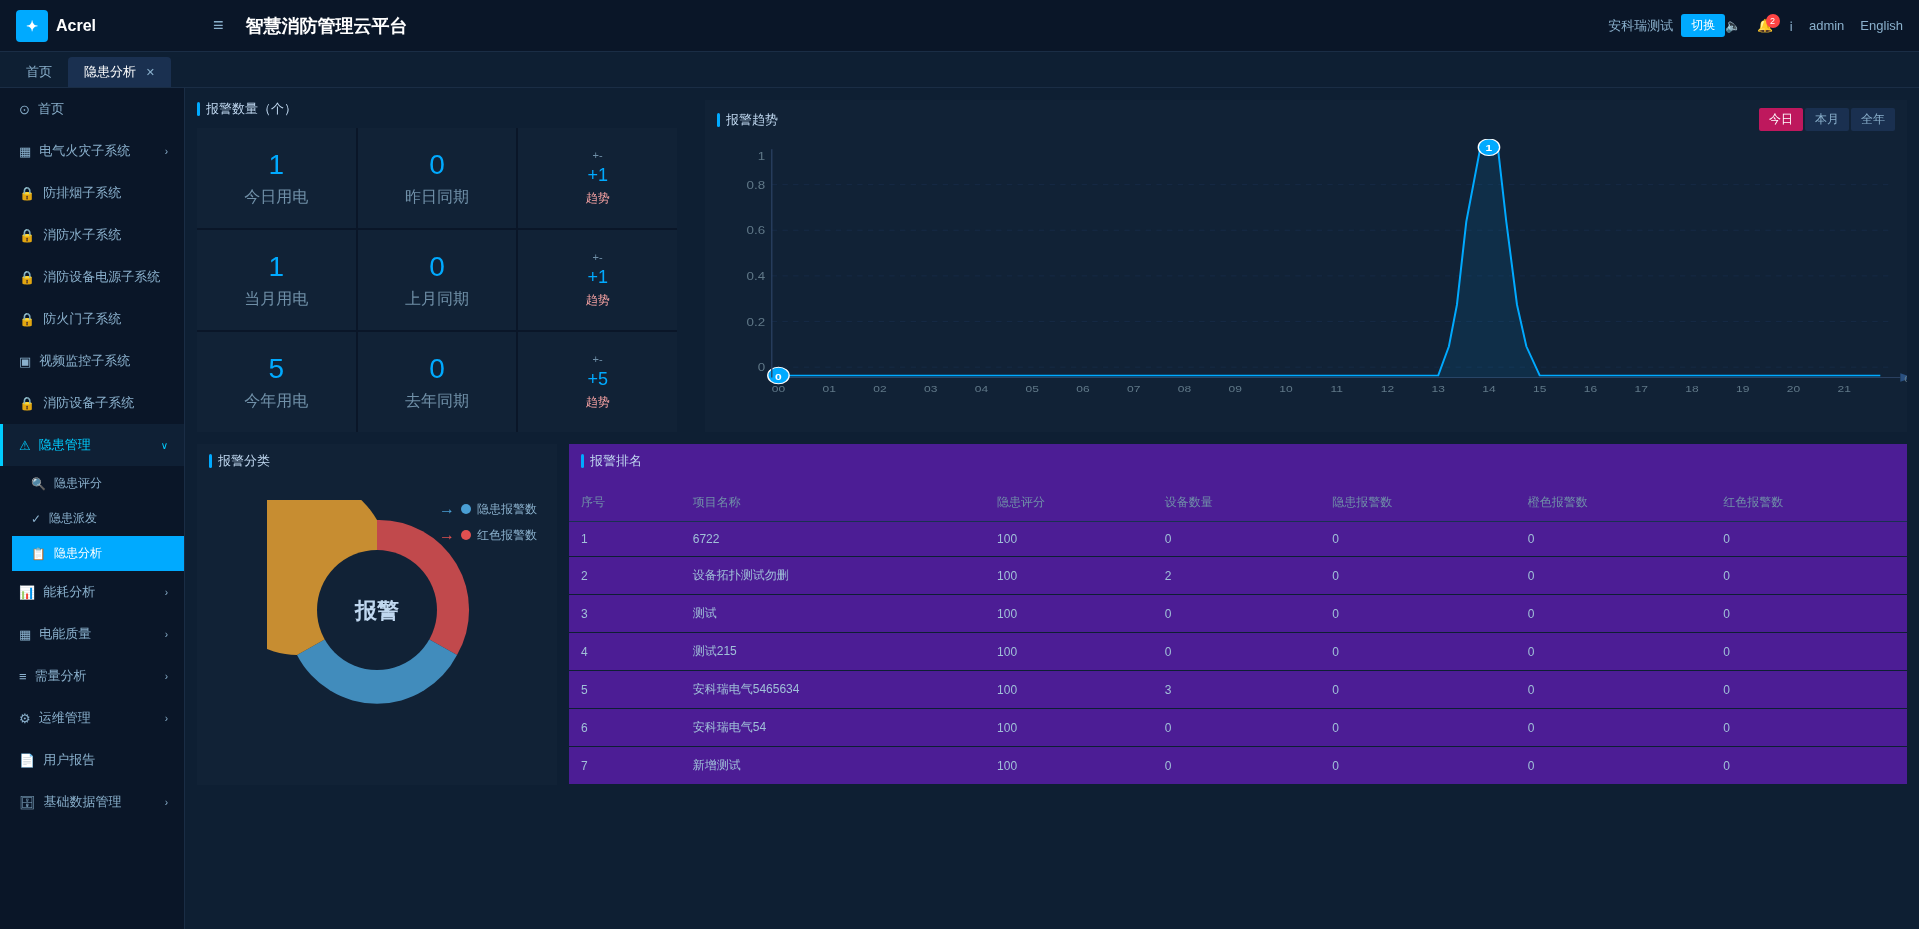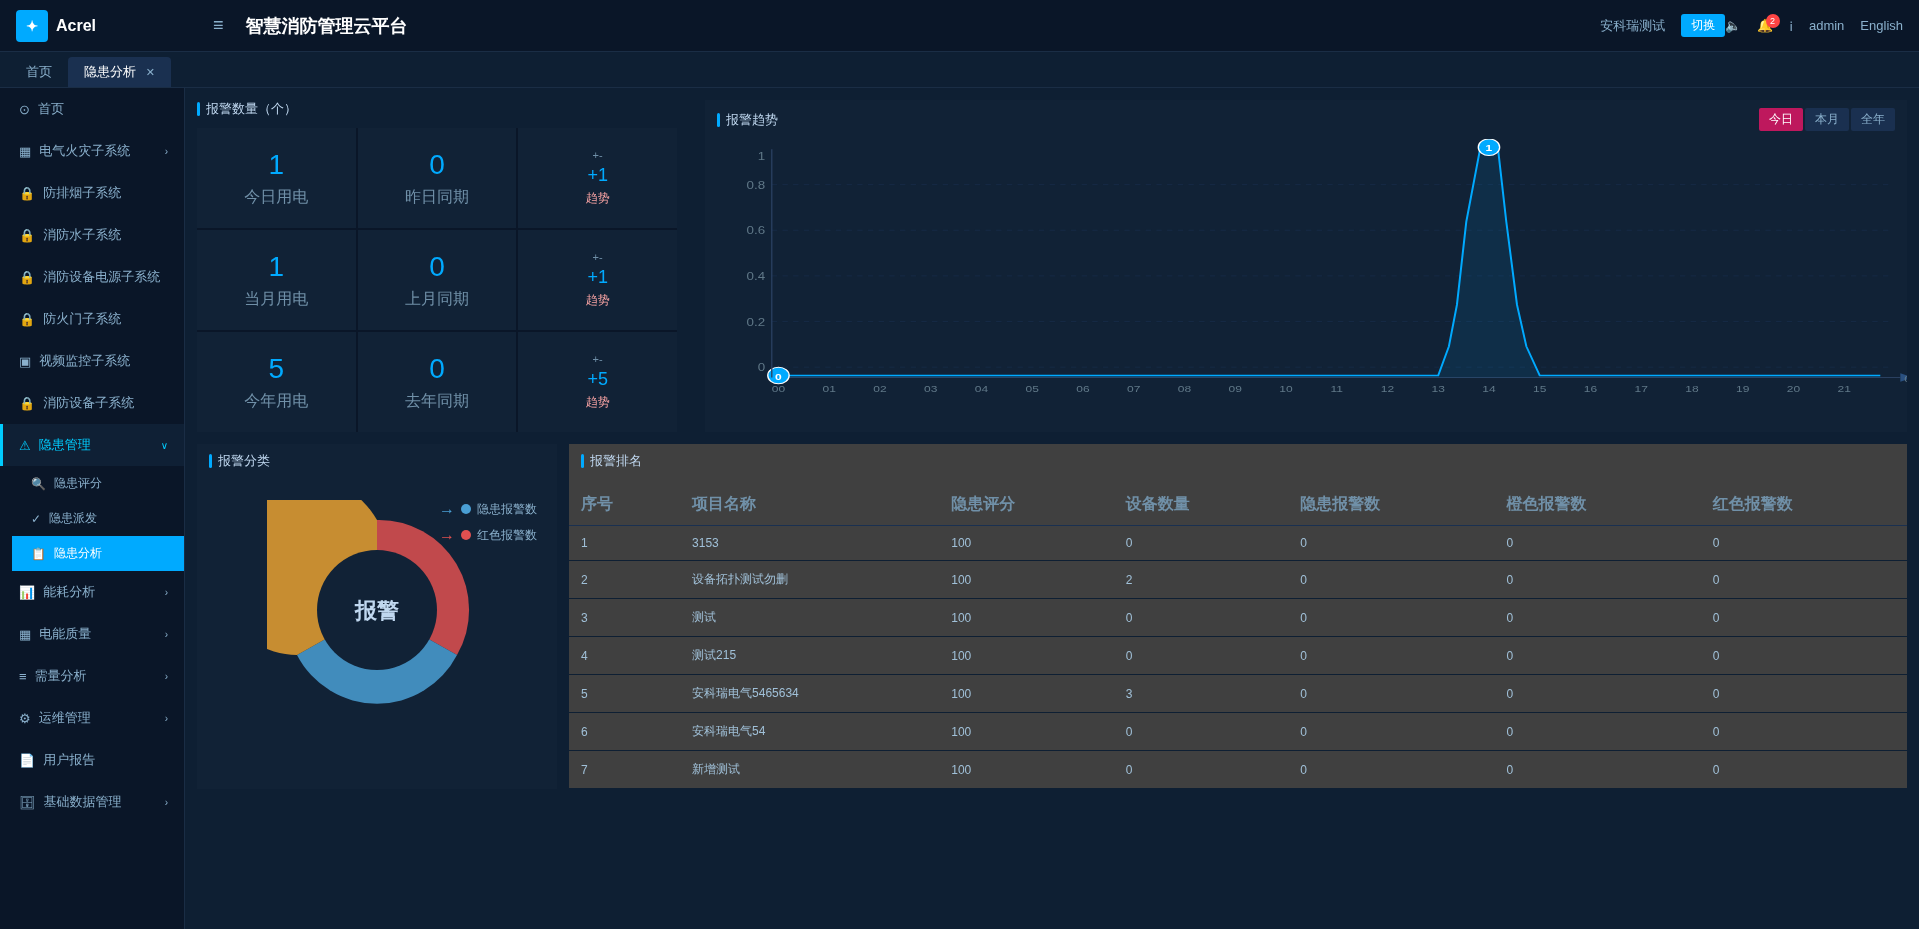--- a/index.html
+++ b/index.html
@@ -31,21 +31,21 @@
       font-size: 14px; color: #fff; font-weight: bold;
     }
     .header-title {
       flex: 1;
       font-size: 18px;
       font-weight: bold;
       color: #ffffff;
       padding-left: 10px;
     }
     .header-project {
-      display: flex; align-items: center; gap: 16px;
+      display: flex; align-items: center; gap: 8px;
       color: #8ab0cc;
       font-size: 13px;
     }
     .switch-btn {
       background: #00aaff;
       color: #fff;
       border: none;
       border-radius: 3px;
       padding: 3px 10px;
       cursor: pointer;
@@ -214,21 +214,21 @@
       display: flex;
       gap: 12px;
     }
     .classify-panel {
       width: 360px;
       flex-shrink: 0;
       background: #112236;
     }
     .ranking-panel {
       flex: 1;
-      background: #404040;
+      background: #4c1d95;
     }
 
     
     .donut-container {
       display: flex; align-items: center; justify-content: center;
       padding: 20px;
       height: 260px;
       position: relative;
     }
     .donut-legend {
@@ -238,22 +238,22 @@
     }
     .legend-item { display: flex; align-items: center; gap: 6px; font-size: 12px; color: #8ab0cc; }
     .legend-dot { width: 10px; height: 10px; border-radius: 50%; }
 
     
     .ranking-table { width: 100%; border-collapse: collapse; }
     .ranking-table th {
       padding: 10px 12px;
       text-align: left;
       color: #7090a8;
-      font-size: 16px;
-      font-weight: bold;
+      font-size: 12px;
+      font-weight: normal;
       border-bottom: 1px solid #1a3050;
     }
     .ranking-table td {
       padding: 10px 12px;
       font-size: 12px;
       color: #a0c0d8;
       border-bottom: 1px solid #0e1f33;
     }
 
     
@@ -565,21 +565,21 @@
               <th>隐患评分</th>
               <th>设备数量</th>
               <th>隐患报警数</th>
               <th>橙色报警数</th>
               <th>红色报警数</th>
             </tr>
           </thead>
           <tbody id="ranking-tbody">
           <tr>
                 <td>1</td>
-                <td>3153</td>
+                <td>6722</td>
                 <td>100</td>
                 <td>0</td>
                 <td>0</td>
                 <td>0</td>
                 <td>0</td>
               </tr>
               <tr>
                 <td>2</td>
                 <td>设备拓扑测试勿删</td>
                 <td>100</td>

